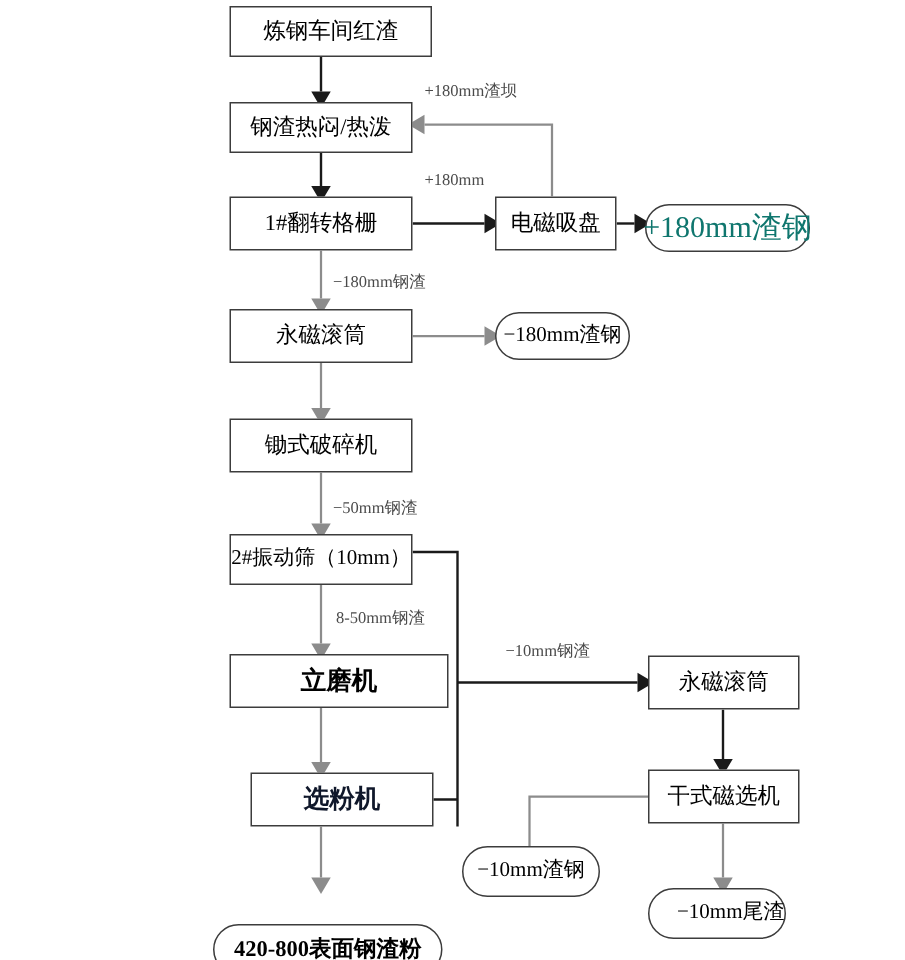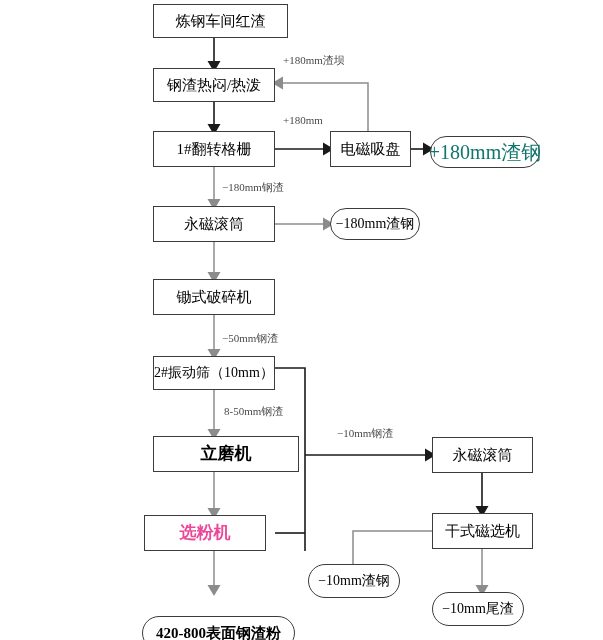--- a/index.html
+++ b/index.html
@@ -122,33 +122,33 @@
       </div>
       <div class="node rect" style="left: 153px; top: 356px; width: 122px; height: 34px; font-size: 14px; border-color: rgb(60, 60, 60); background: rgb(255, 255, 255); color: rgb(0, 0, 0);">
         <span>2#振动筛（10mm）</span>
       </div>
       <div class="node rect bold" style="left: 153px; top: 436px; width: 146px; height: 36px; font-size: 17px; border-color: rgb(60, 60, 60); background: rgb(255, 255, 255); color: rgb(0, 0, 0);">
         <span>立磨机</span>
       </div>
       <div class="node rect" style="left: 432px; top: 437px; width: 101px; height: 36px; font-size: 15px; border-color: rgb(60, 60, 60); background: rgb(255, 255, 255); color: rgb(0, 0, 0); text-align: center;">
         <span>永磁滚筒</span>
       </div>
-      <div class="node rect bold" style="left: 144px; top: 515px; width: 122px; height: 36px; font-size: 17px; border-color: rgb(60, 60, 60); background: rgb(255, 255, 255); color: #ec4899;">
+      <div class="node rect bold" style="left: 167px; top: 515px; width: 122px; height: 36px; font-size: 17px; border-color: rgb(60, 60, 60); background: rgb(255, 255, 255); color: #0f172a;">
         <span>选粉机</span>
       </div>
       <div class="node rect" style="left: 432px; top: 513px; width: 101px; height: 36px; font-size: 15px; border-color: rgb(60, 60, 60); background: rgb(255, 255, 255); color: rgb(0, 0, 0);">
         <span>干式磁选机</span>
       </div>
       <div class="node pill bold" style="left: 142px; top: 616px; width: 153px; height: 34px; font-size: 15px; border-color: rgb(60, 60, 60); background: rgb(255, 255, 255); color: rgb(0, 0, 0);">
         <span>420-800表面钢渣粉</span>
       </div>
       <div class="node pill" style="left: 308px; top: 564px; width: 92px; height: 34px; font-size: 14px; border-color: rgb(60, 60, 60); background: rgb(255, 255, 255); color: rgb(0, 0, 0);">
         <span>−10mm渣钢</span>
       </div>
-      <div class="node pill" style="left: 432px; top: 592px; width: 92px; height: 34px; font-size: 14px; border-color: rgb(60, 60, 60); background: rgb(255, 255, 255); color: rgb(0, 0, 0);">
+      <div class="node pill" style="left: 432px; top: 592px; width: 92px; height: 34px; font-size: 14px; border-color: rgb(60, 60, 60); background: rgb(255, 255, 255); color: rgb(0, 0, 0); justify-content: flex-end;">
         <span>−10mm尾渣</span>
       </div>
     </div>
   <div id="label-layer">
       <div class="edge-label" style="left: 283px; top: 53px; font-size: 11px; color: rgb(74, 74, 74);">+180mm渣坝</div>
       <div class="edge-label" style="left: 283px; top: 114px; font-size: 11px; color: rgb(74, 74, 74);">+180mm</div>
       <div class="edge-label" style="left: 222px; top: 180px; font-size: 11px; color: rgb(74, 74, 74);">−180mm钢渣</div>
       <div class="edge-label" style="left: 222px; top: 331px; font-size: 11px; color: rgb(74, 74, 74);">−50mm钢渣</div>
       <div class="edge-label" style="left: 224px; top: 404px; font-size: 11px; color: rgb(74, 74, 74);">8-50mm钢渣</div>
       <div class="edge-label" style="left: 337px; top: 426px; font-size: 11px; color: rgb(74, 74, 74);">−10mm钢渣</div>

